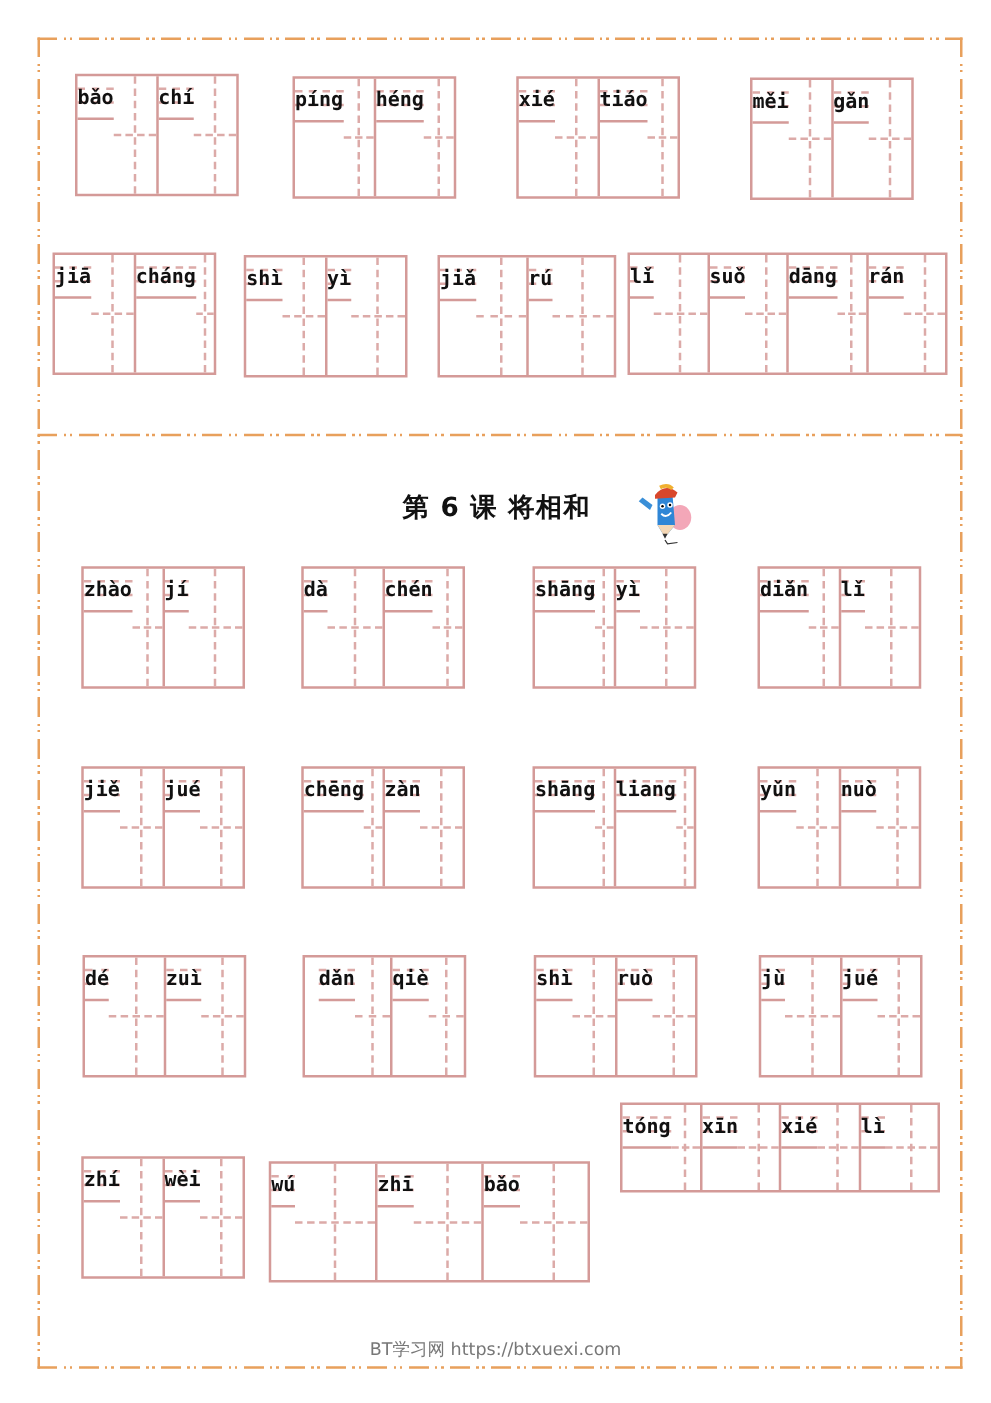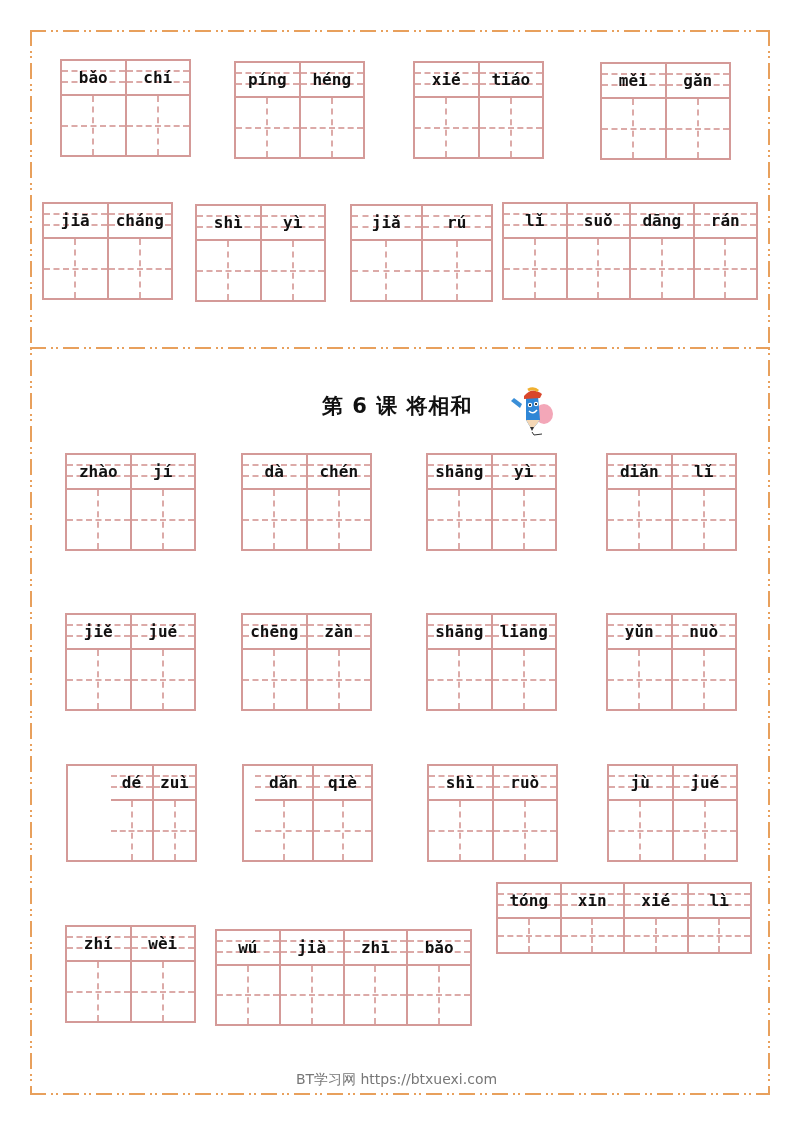--- a/index.html
+++ b/index.html
@@ -19,21 +19,21 @@
     .word-box {
       position: absolute;
       border: 2px solid #d49a98;
       box-sizing: border-box;
       display: flex;
       background: #fff;
     }
     .cell {
       flex: 1;
       display: flex;
-      flex-direction: column;
+      flex-direction: row;
       border-left: 2px solid #d49a98;
     }
     .cell:first-child { border-left: none; }
     .pinyin-row {
       height: 33px;
       border-bottom: 2px solid #d49a98;
       position: relative;
       display: flex; align-items: center; justify-content: center;
     }
     .pinyin-row::before, .pinyin-row::after {
@@ -335,21 +335,21 @@
         <div class="char-box"></div>
       </div>
     <div class="cell">
         <div class="pinyin-row">
           <span class="pinyin">nuò</span>
         </div>
         <div class="char-box"></div>
       </div>
   </div>
 
-  <div class="word-box" style="left:66px; top:764px; width:131px; height:98px;padding-left:43px;">
+  <div class="word-box" style="left:66px; top:764px; width:131px; height:98px;">
     <div class="cell">
         <div class="pinyin-row">
           <span class="pinyin">dé</span>
         </div>
         <div class="char-box"></div>
       </div>
     <div class="cell">
         <div class="pinyin-row">
           <span class="pinyin">zuì</span>
         </div>
@@ -415,26 +415,20 @@
   </div>
   <div class="word-box" style="left:215px; top:929px; width:257px; height:97px;">
     <div class="cell">
         <div class="pinyin-row">
           <span class="pinyin">wú</span>
         </div>
         <div class="char-box"></div>
       </div>
     <div class="cell">
         <div class="pinyin-row">
-          <span class="pinyin">jià</span>
-        </div>
-        <div class="char-box"></div>
-      </div>
-    <div class="cell">
-        <div class="pinyin-row">
           <span class="pinyin">zhī</span>
         </div>
         <div class="char-box"></div>
       </div>
     <div class="cell">
         <div class="pinyin-row">
           <span class="pinyin">bǎo</span>
         </div>
         <div class="char-box"></div>
       </div>

